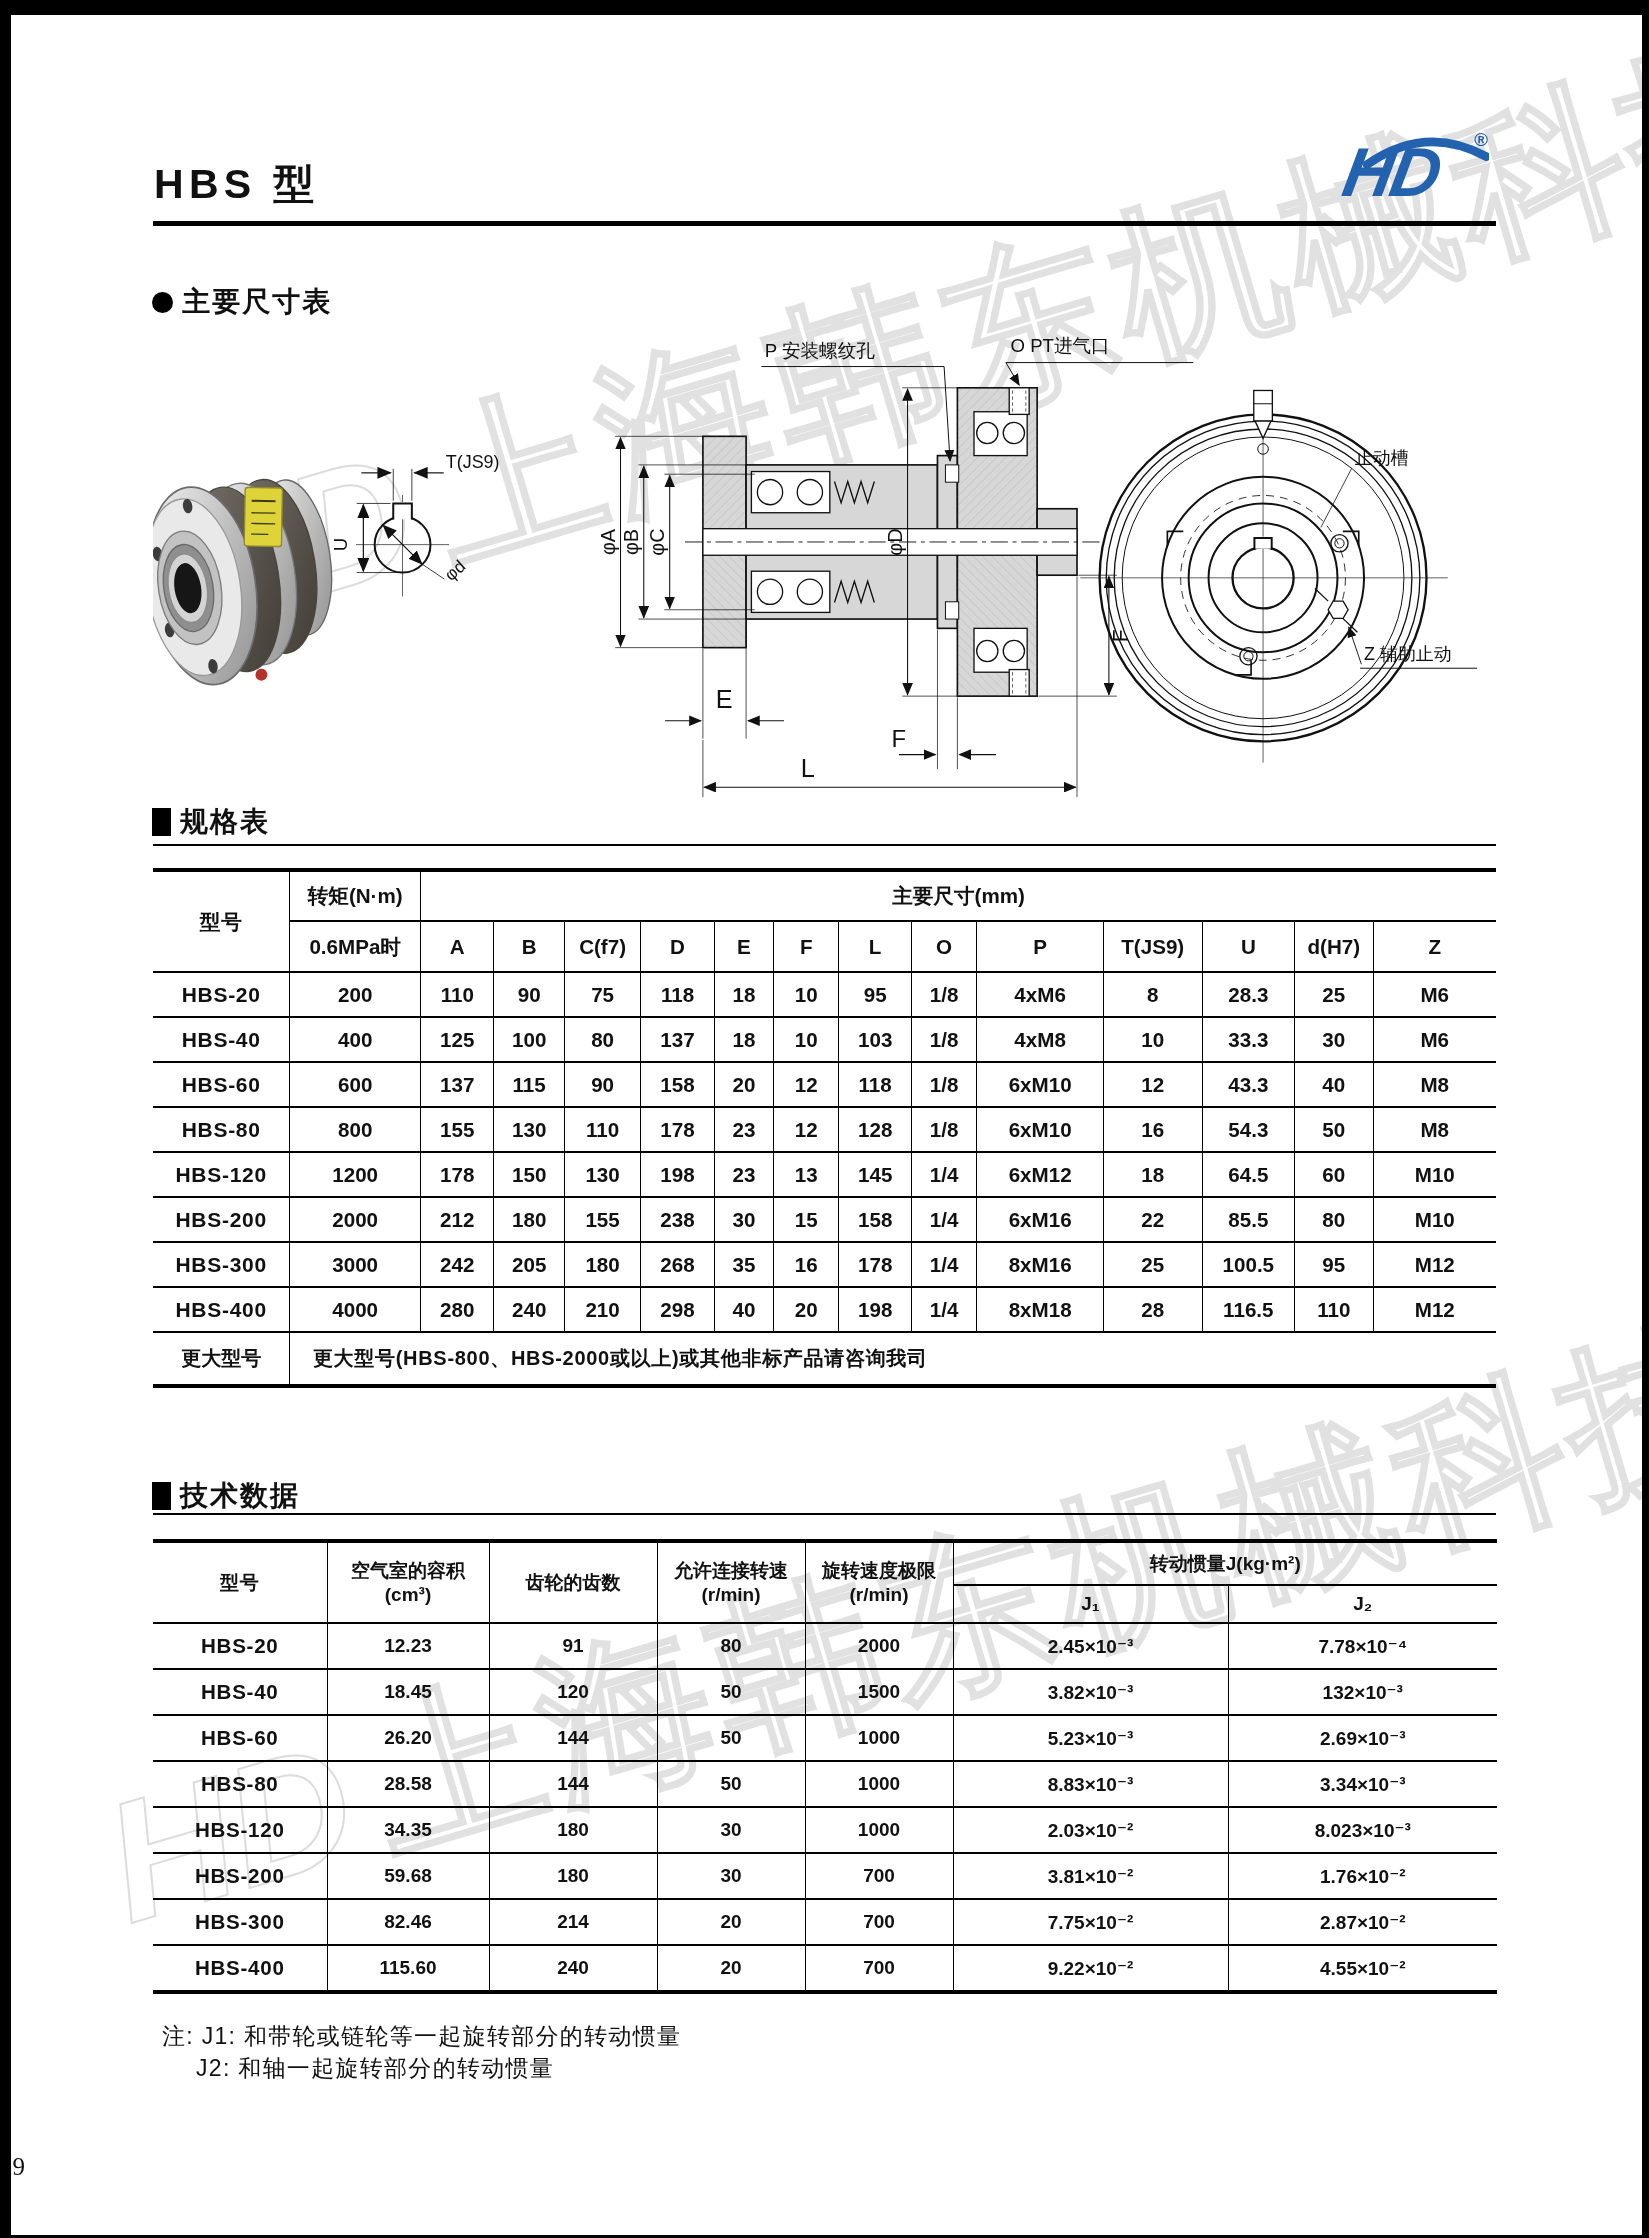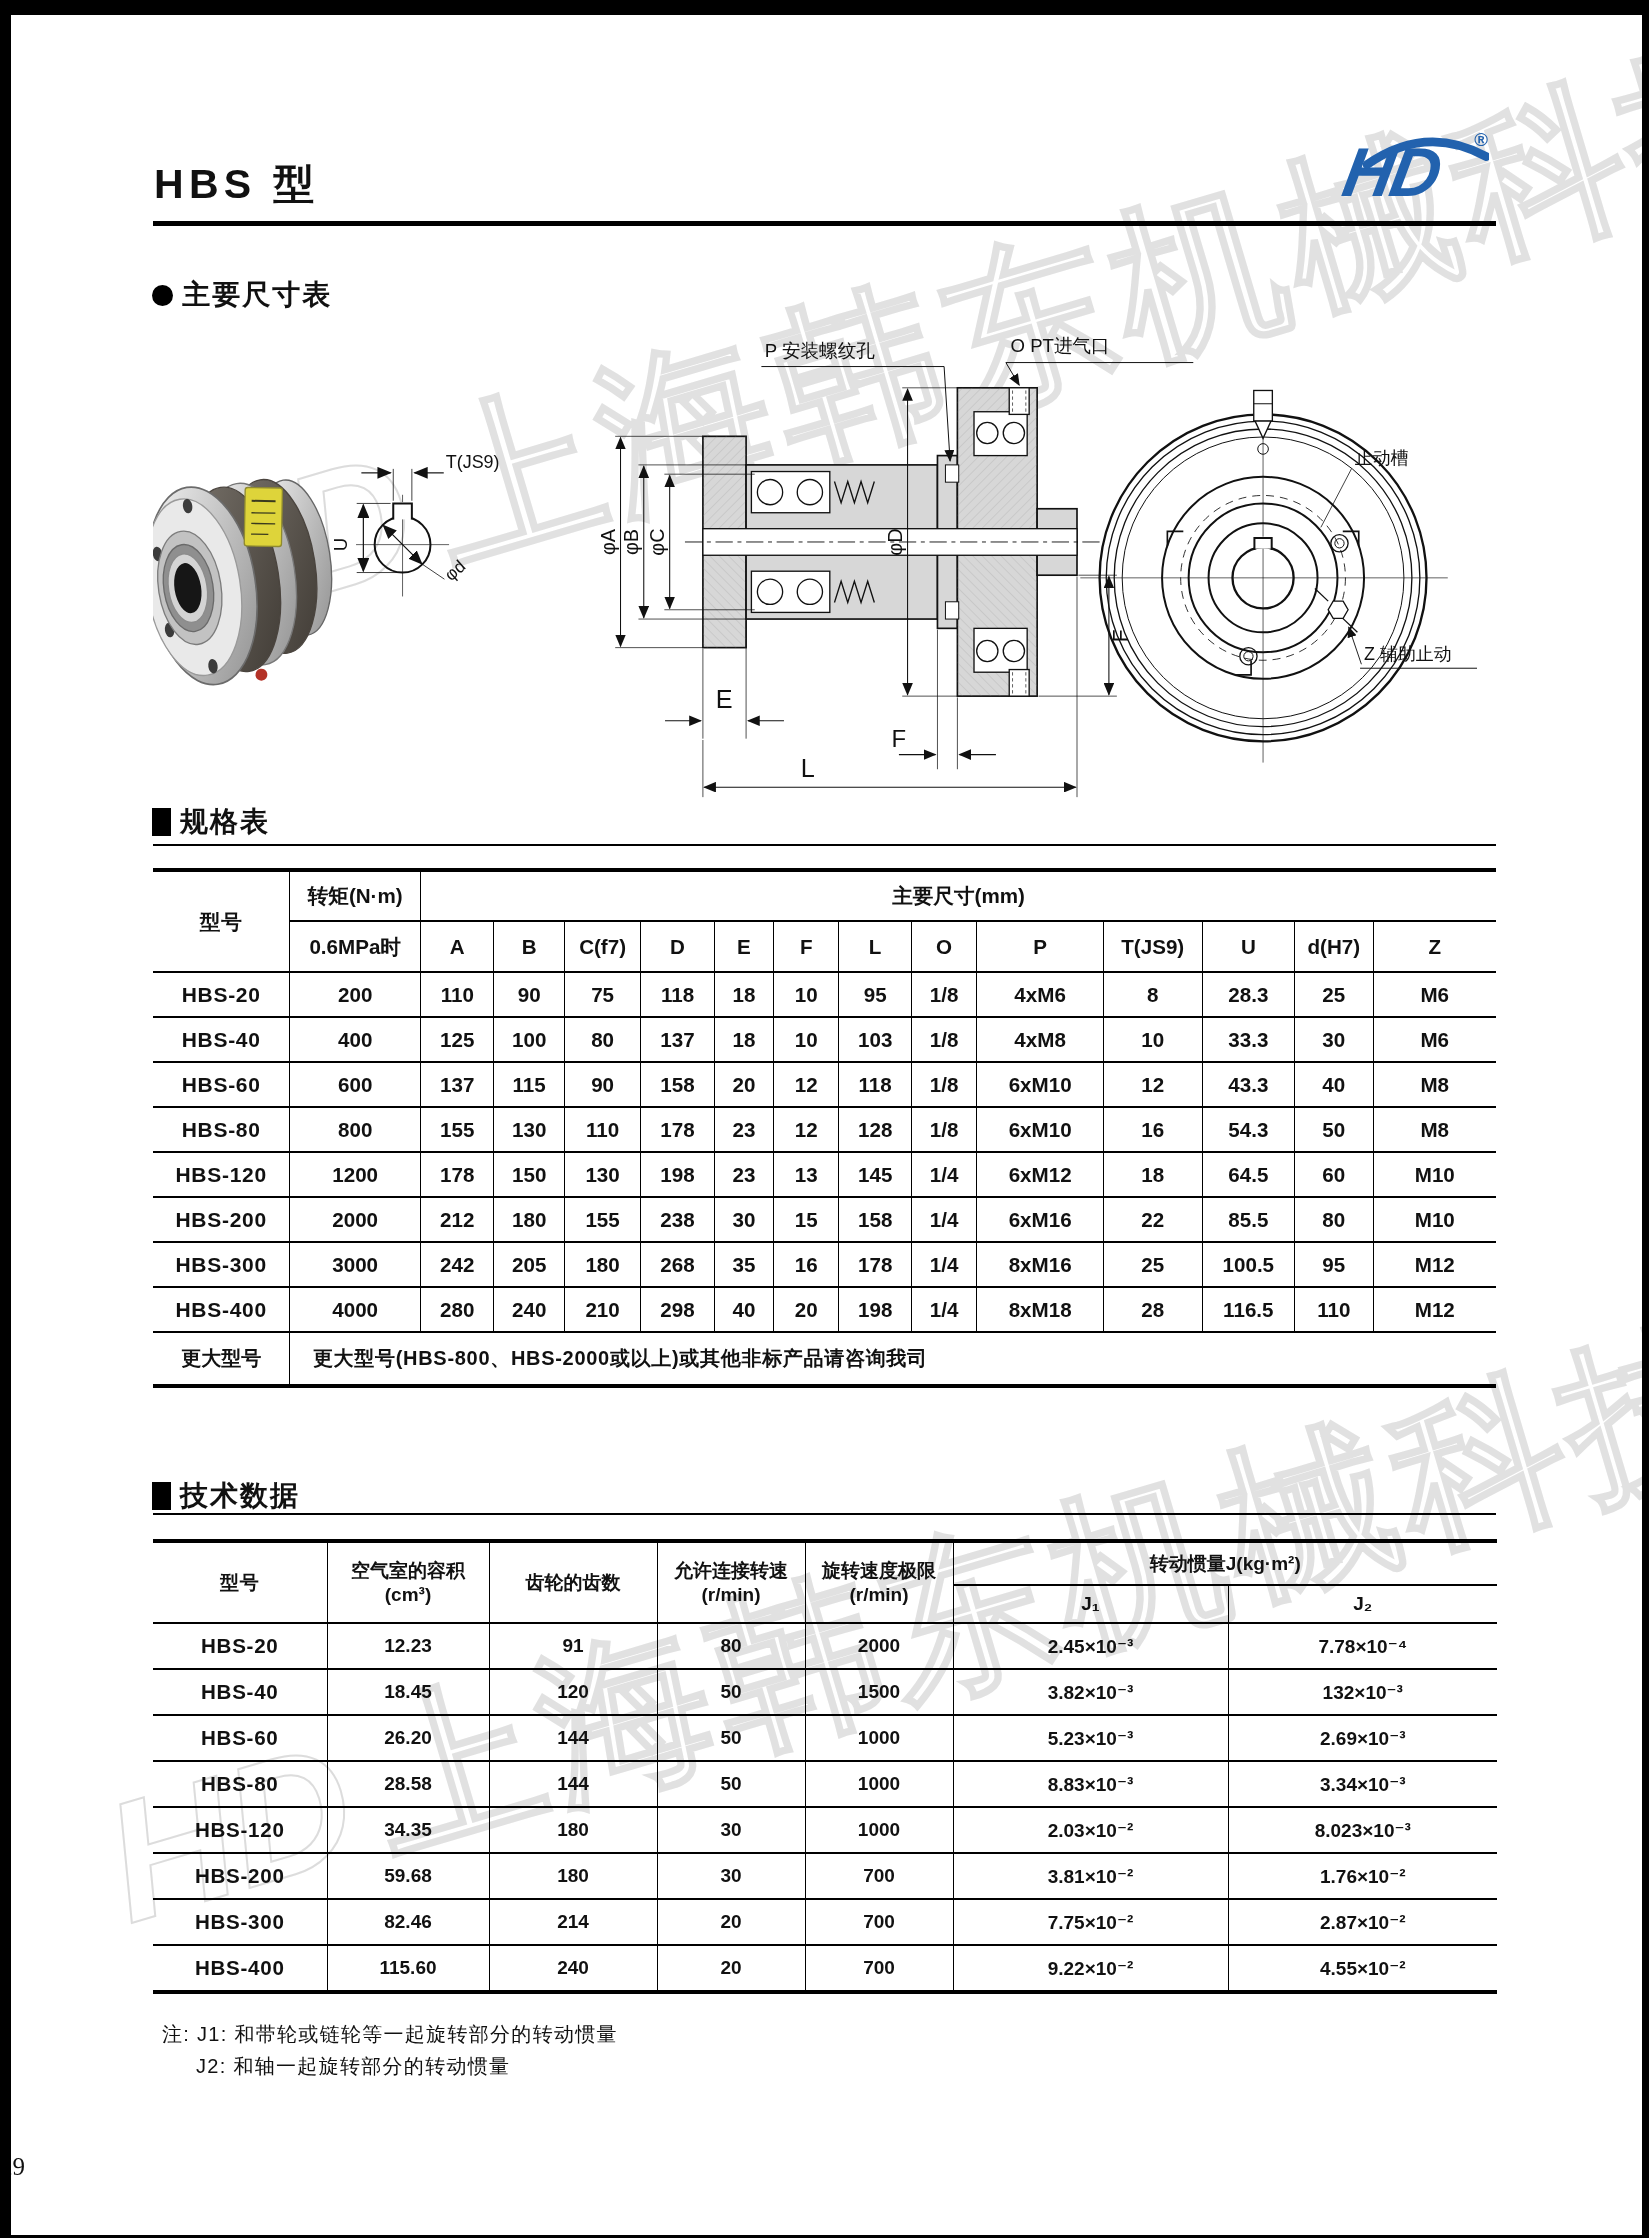--- a/index.html
+++ b/index.html
@@ -52,21 +52,21 @@
 
   .tech th{font-size:19px;}
   .tech td{font-size:19px;height:44px;}
   .tech .hrow1 th{font-size:19px;}
   .tech .h1{height:41px;}
   .tech .h2{height:36px;}
   .tech .model-col{font-size:20.6px;letter-spacing:0.7px;}
   .tech th div{line-height:24px;}
 
   .remark{position:absolute;left:162px;top:1412px;font-size:22px;font-weight:500;letter-spacing:2px;z-index:2;}
-  .note-line{position:absolute;font-size:20px;font-weight:500;letter-spacing:1.3px;z-index:2;}
+  .note-line{position:absolute;font-size:23px;font-weight:500;letter-spacing:1.3px;z-index:2;}
   #note1{left:162px;top:2021px;}
   #note2{left:196px;top:2053px;}
 
   .page-number{position:absolute;left:0;width:1650px;top:2153px;text-align:left;
        font-family:"Liberation Serif","DejaVu Serif",serif;font-size:25px;z-index:2;}
 
   .drawing{position:absolute;left:153px;top:332px;z-index:2;}
   .drawing text{font-family:"Liberation Sans","DejaVu Sans",sans-serif;fill:#111;}
 </style>
 </head>
@@ -85,21 +85,21 @@
   <div class="title">HBS 型</div>
   <div class="title-rule"></div>
   <div class="logo">
     <span class="logo-text">HD</span>
     <span class="logo-reg">®</span>
     <svg class="logo-swoosh" width="126" height="40" viewBox="0 0 190 60">
       <path d="M6,52 Q95,-10 186,40" fill="none" stroke="#2262ae" stroke-width="13" stroke-linecap="round"></path>
     </svg>
   </div>
 
-  <div class="section-head" style="left:152px;top:276px;">
+  <div class="section-head" style="left:152px;top:283px;">
     <span class="marker-circle"></span>
     <span>主要尺寸表</span>
   </div>
 
   <svg class="drawing" width="1343" height="505" viewBox="0 0 2020 760">
     <defs>
       <marker id="ah" markerWidth="12" markerHeight="10" refX="11" refY="5" orient="auto-start-reverse">
         <path d="M0,0 L12,5 L0,10 Z" fill="#111"></path>
       </marker>
       <linearGradient id="sil" x1="0" y1="0" x2="1" y2="1">

